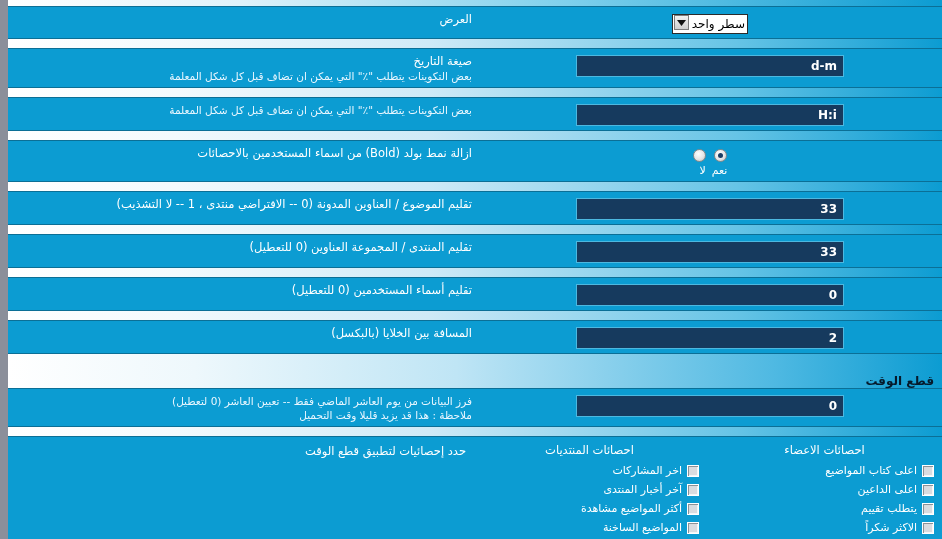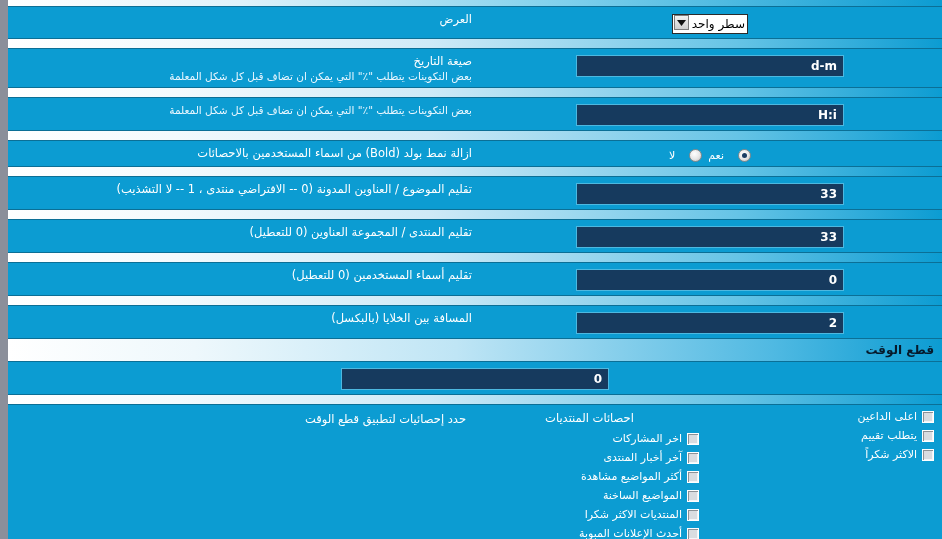--- a/index.html
+++ b/index.html
@@ -146,23 +146,23 @@
   .radio-group {
     display: flex;
     flex-direction: row;
     align-items: center;
     gap: 6px;
     direction: rtl;
     padding-top: 2px;
   }
   .radio-item {
     display: flex;
-    flex-direction: row;
+    flex-direction: column;
     align-items: flex-start;
-    gap: 14px;
+    gap: 2px;
     color: #ffffff;
     font-size: 11px;
   }
   .rbtn {
     width: 13px;
     height: 13px;
     border-radius: 50%;
     background: radial-gradient(circle at 40% 35%, #ffffff 0%, #e6e6e6 55%, #b9b9b9 100%);
     border: 1px solid #8a8a8a;
     box-sizing: border-box;
@@ -175,26 +175,26 @@
     top: 50%;
     width: 5px;
     height: 5px;
     margin: -2.5px 0 0 -2.5px;
     border-radius: 50%;
     background: #1b3d63;
   }
 
   
   .section-header {
-    height: 24px;
+    height: 36px;
     background: linear-gradient(to left, #0c9cd2 0%, #4fb9e2 18%, #bfe5f5 52%, #eef8fc 80%, #ffffff 100%);
     border-top: 1px solid #0b6f96;
     border-bottom: 1px solid #0b6f96;
     display: flex;
-    align-items: center;
+    align-items: flex-end;
     justify-content: flex-start;
     padding: 0 8px;
     box-sizing: border-box;
   }
   .section-header .title {
     color: #061a2c;
     font-size: 12px;
     font-weight: bold;
     width: 100%;
     text-align: right;
@@ -386,28 +386,37 @@
   </div>
 
   <div class="section-header">
     <span class="title">قطع الوقت</span>
   </div>
 
   <div class="row">
     <div class="control-cell">
       <input class="txt" type="text" value="0" style="">
     </div>
+    <div class="label-cell">
+      <span class="sub">فرز البيانات من يوم العاشر الماضي فقط -- تعيين العاشر (0 لتعطيل)</span>
+      <span class="sub">ملاحظة : هذا قد يزيد قليلا وقت التحميل</span>
+    </div>
   </div>
 
   <div class="sep"></div>
 
   <div class="cb-area">
     <div class="cb-cols">
 
       <div class="cb-col">
+        <div class="col-title">احصائات الاعضاء</div>
+        <div class="cb-item">
+          <span class="cbox"></span>
+          <span class="cb-label">اعلى كتاب المواضيع</span>
+        </div>
         <div class="cb-item">
           <span class="cbox"></span>
           <span class="cb-label">اعلى الداعين</span>
         </div>
         <div class="cb-item">
           <span class="cbox"></span>
           <span class="cb-label">يتطلب تقييم</span>
         </div>
         <div class="cb-item">
           <span class="cbox"></span>

